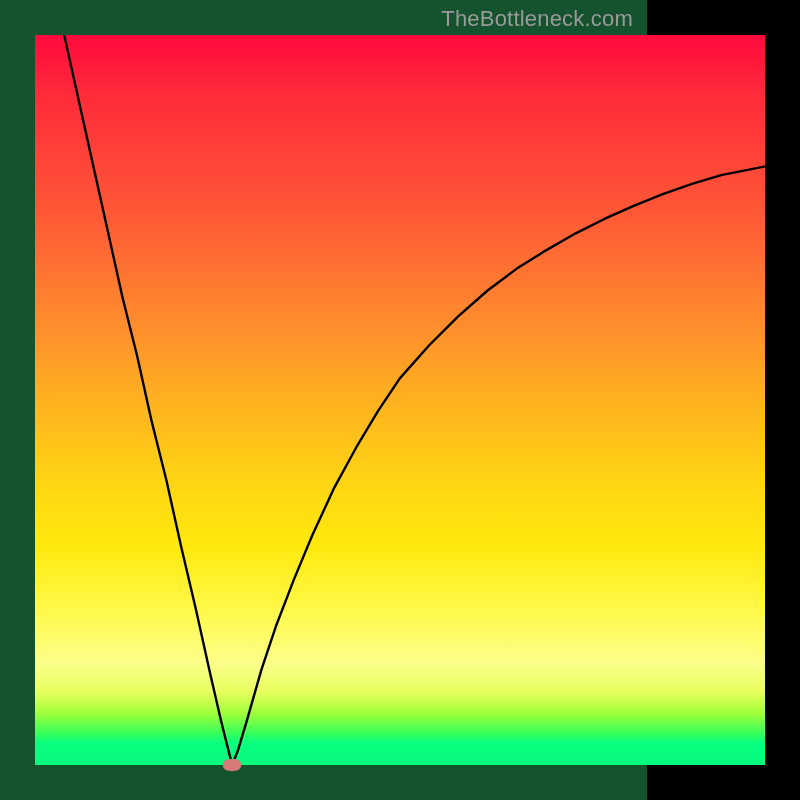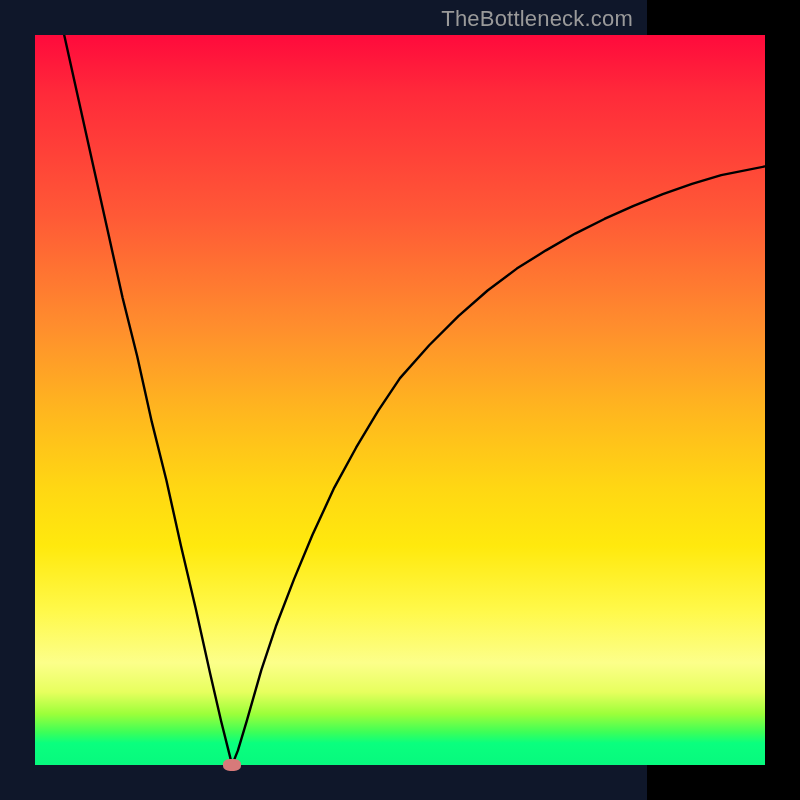--- a/index.html
+++ b/index.html
@@ -8,21 +8,21 @@
     width: 800px;
     height: 800px;
     background: #000;
     overflow: hidden;
     font-family: Arial, Helvetica, sans-serif;
   }
   .frame {
     position: relative;
     width: 647px;
     height: 800px;
-    background: #0f172a;
+    background: #14532d;
   }
   .plot-area {
     position: absolute;
     left: 35px;
     top: 35px;
     width: 730px;
     height: 730px;
     
     background: linear-gradient(
       to bottom,

